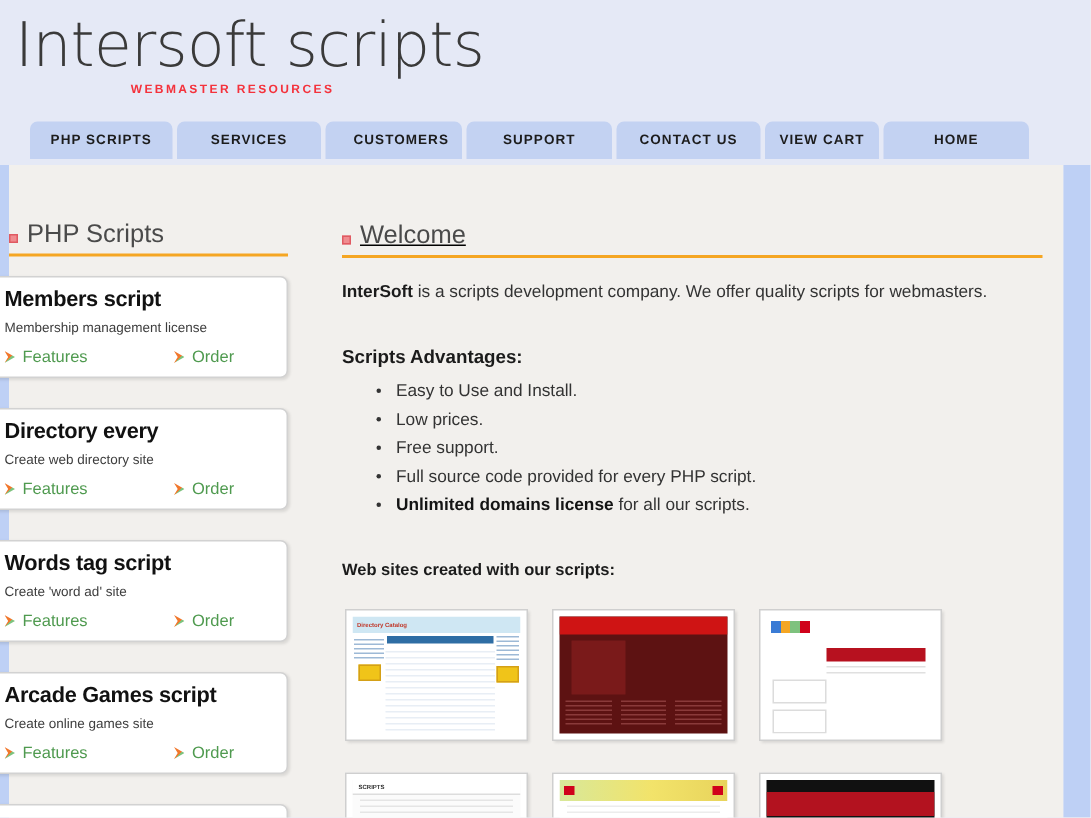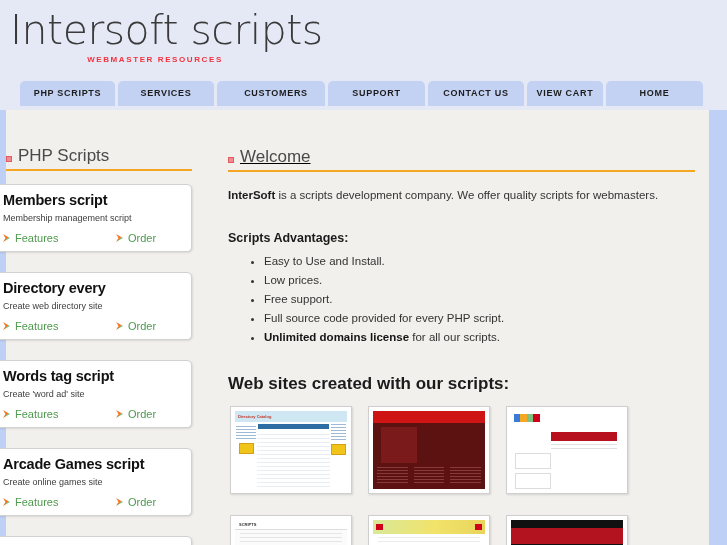--- a/index.html
+++ b/index.html
@@ -84,21 +84,21 @@
     letter-spacing: 0.7px;
     text-align: center;
     box-sizing: border-box;
     padding: 0 6px;
     cursor: pointer;
     user-select: none;
     white-space: nowrap;
   }
   .navtab.w1 { width: 95px; }
   .navtab.w2 { width: 96px; }
-  .navtab.w3 { width: 108px; padding-left: 16px; }
+  .navtab.w3 { width: 91px; padding-left: 16px; }
   .navtab.w4 { width: 97px; }
   .navtab.w5 { width: 96px; }
   .navtab.w6 { width: 76px; }
   .navtab.w7 { width: 97px; }
 
   
   #body-frame {
     position: absolute;
     left: 0;
     top: 110px;
@@ -265,21 +265,21 @@
     color: #333333;
   }
   #adv-list li {
     line-height: 19px;
   }
   #adv-list li b { color: #141414; }
   #sites-title {
     position: absolute;
     left: 8px;
     top: 264px;
-    font-size: 17px;
+    font-size: 11px;
     font-weight: bold;
     color: #1b1b1b;
   }
 
   
   #thumbs {
     position: absolute;
     left: 10px;
     top: 296px;
     right: 4px;
@@ -383,21 +383,21 @@
             <span class="sq"></span>
             <span>PHP Scripts</span>
           </div>
           <div class="sec-rule"></div>
         </div>
 
         <div id="cards">
 
           <div class="card">
             <div class="card-title">Members script</div>
-            <div class="card-desc">Membership management script</div>
+            <div class="card-desc">Membership management license</div>
             <div class="card-links">
               <span class="lk first">
                 <span class="arrow-ico"></span>
                 <span>Features</span>
               </span>
               <span class="lk">
                 <span class="arrow-ico"></span>
                 <span>Order</span>
               </span>
             </div>

